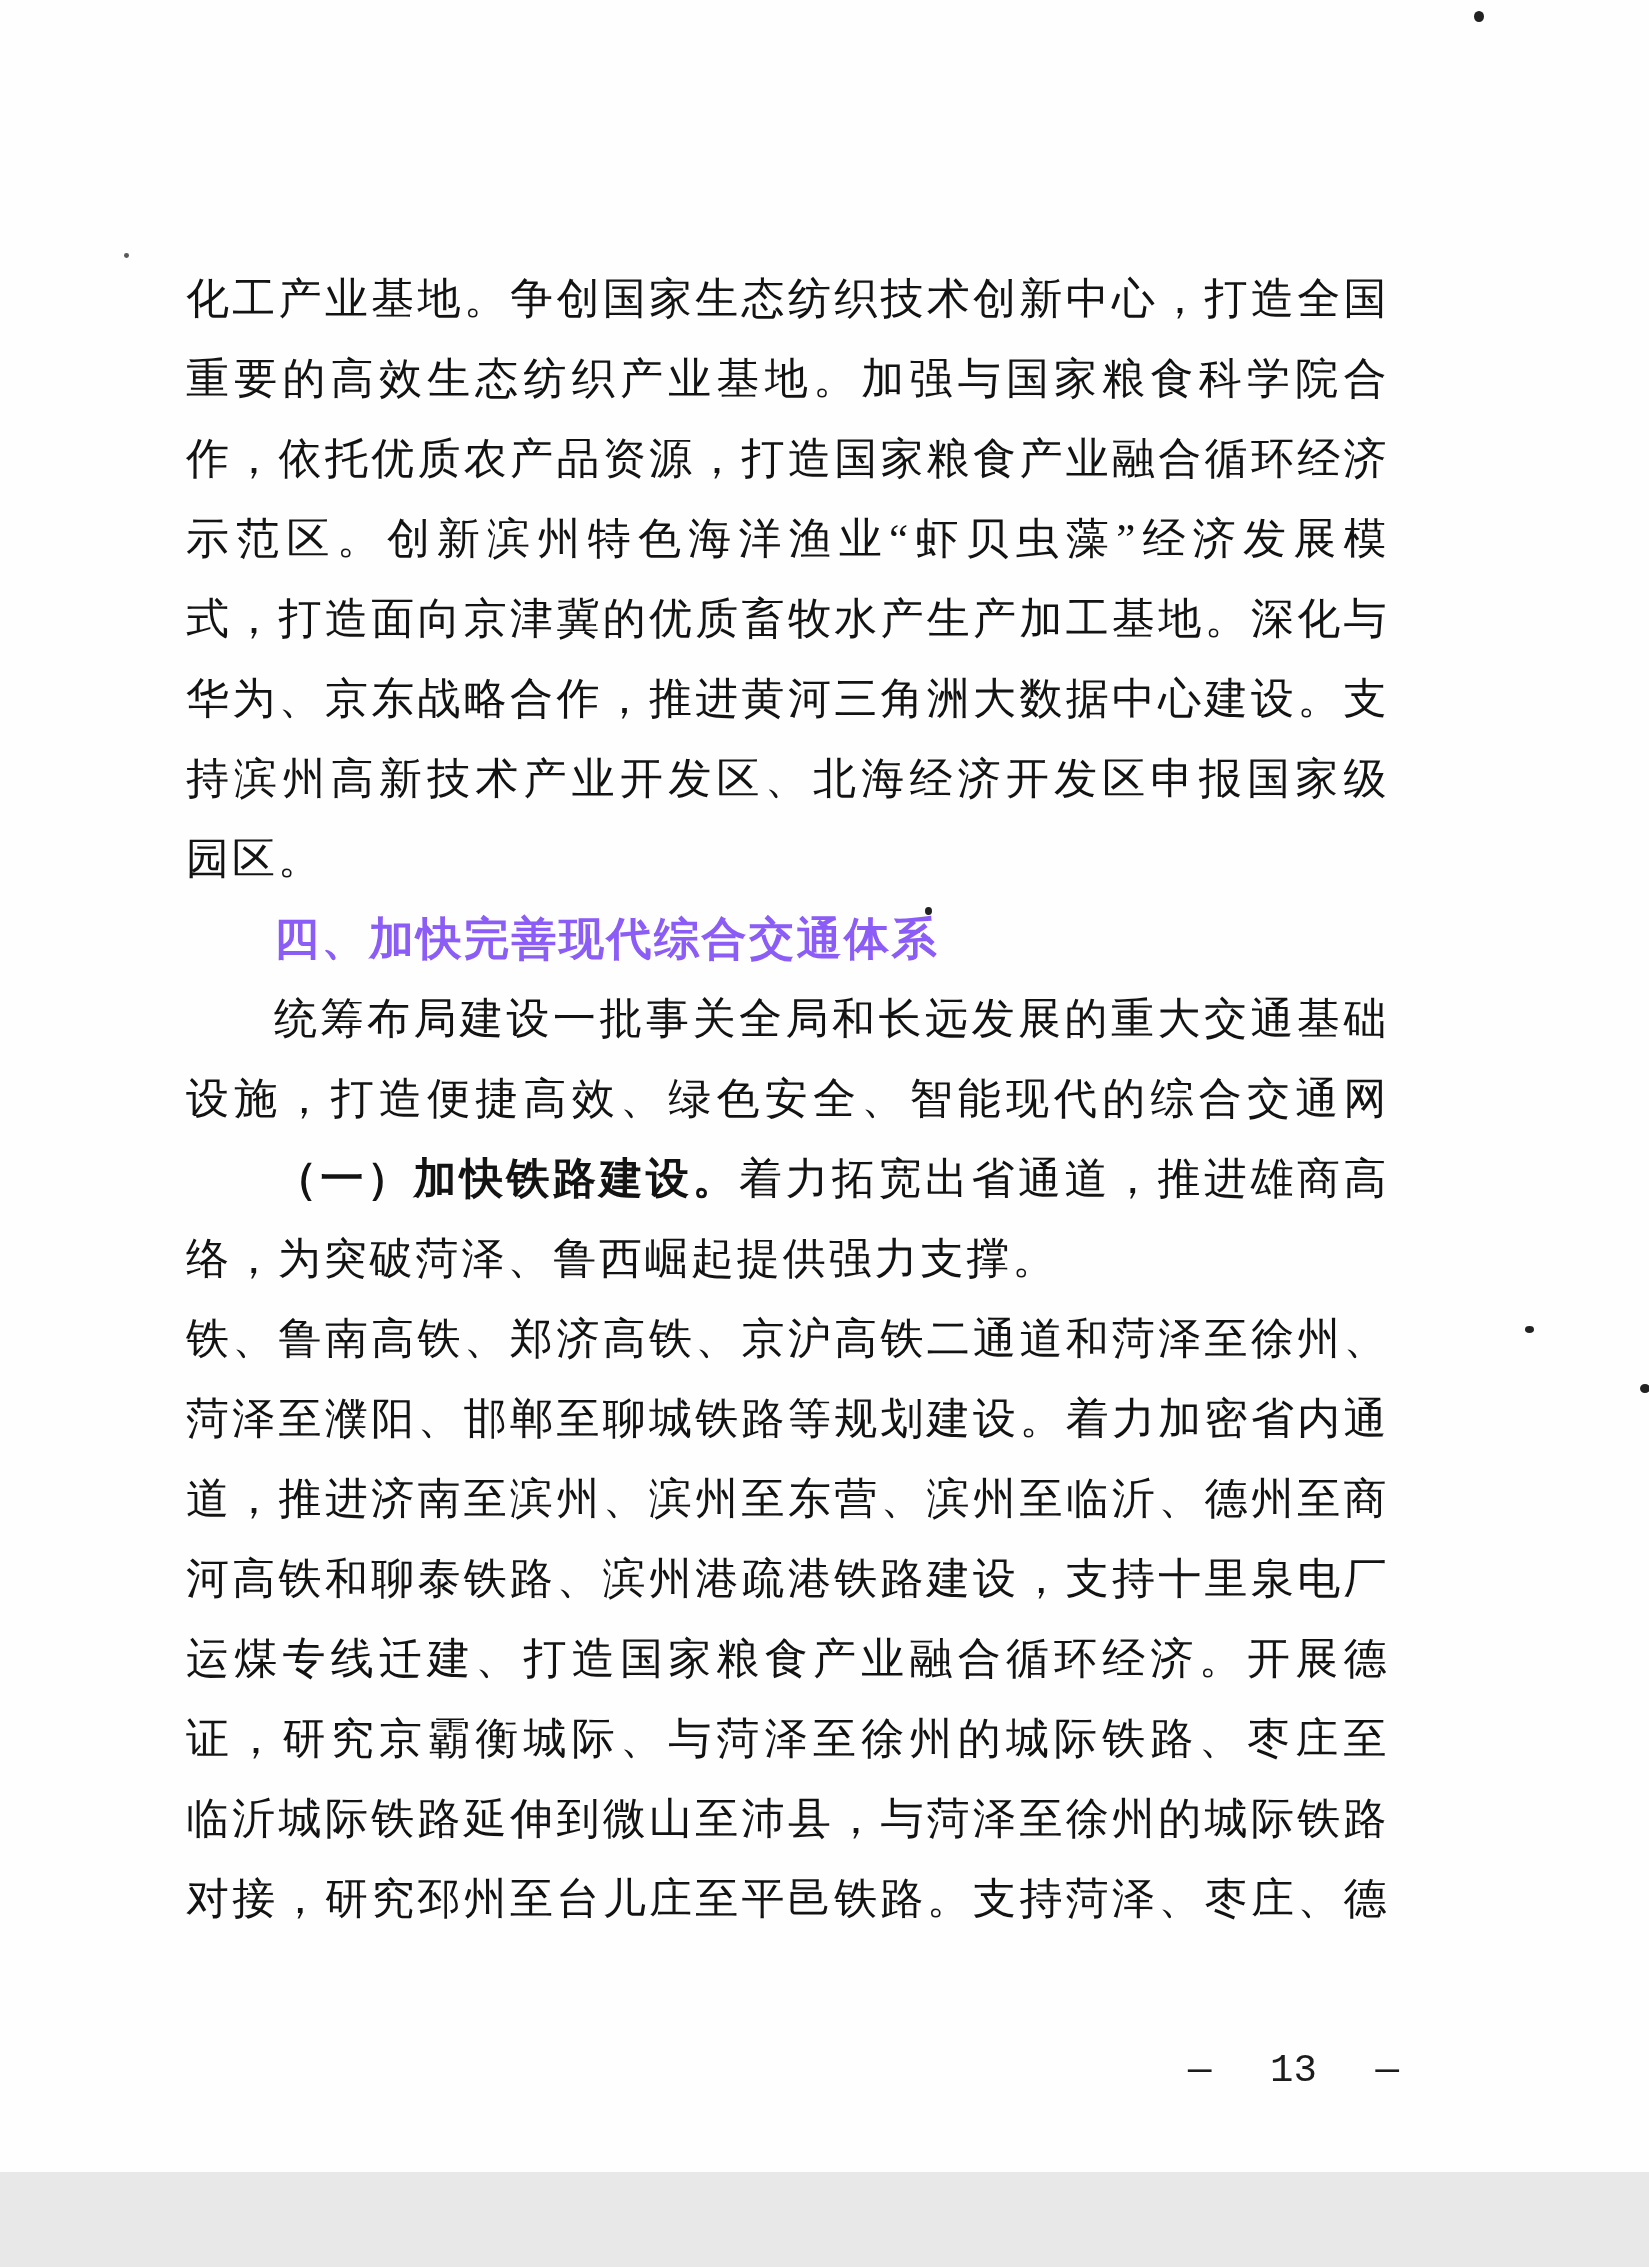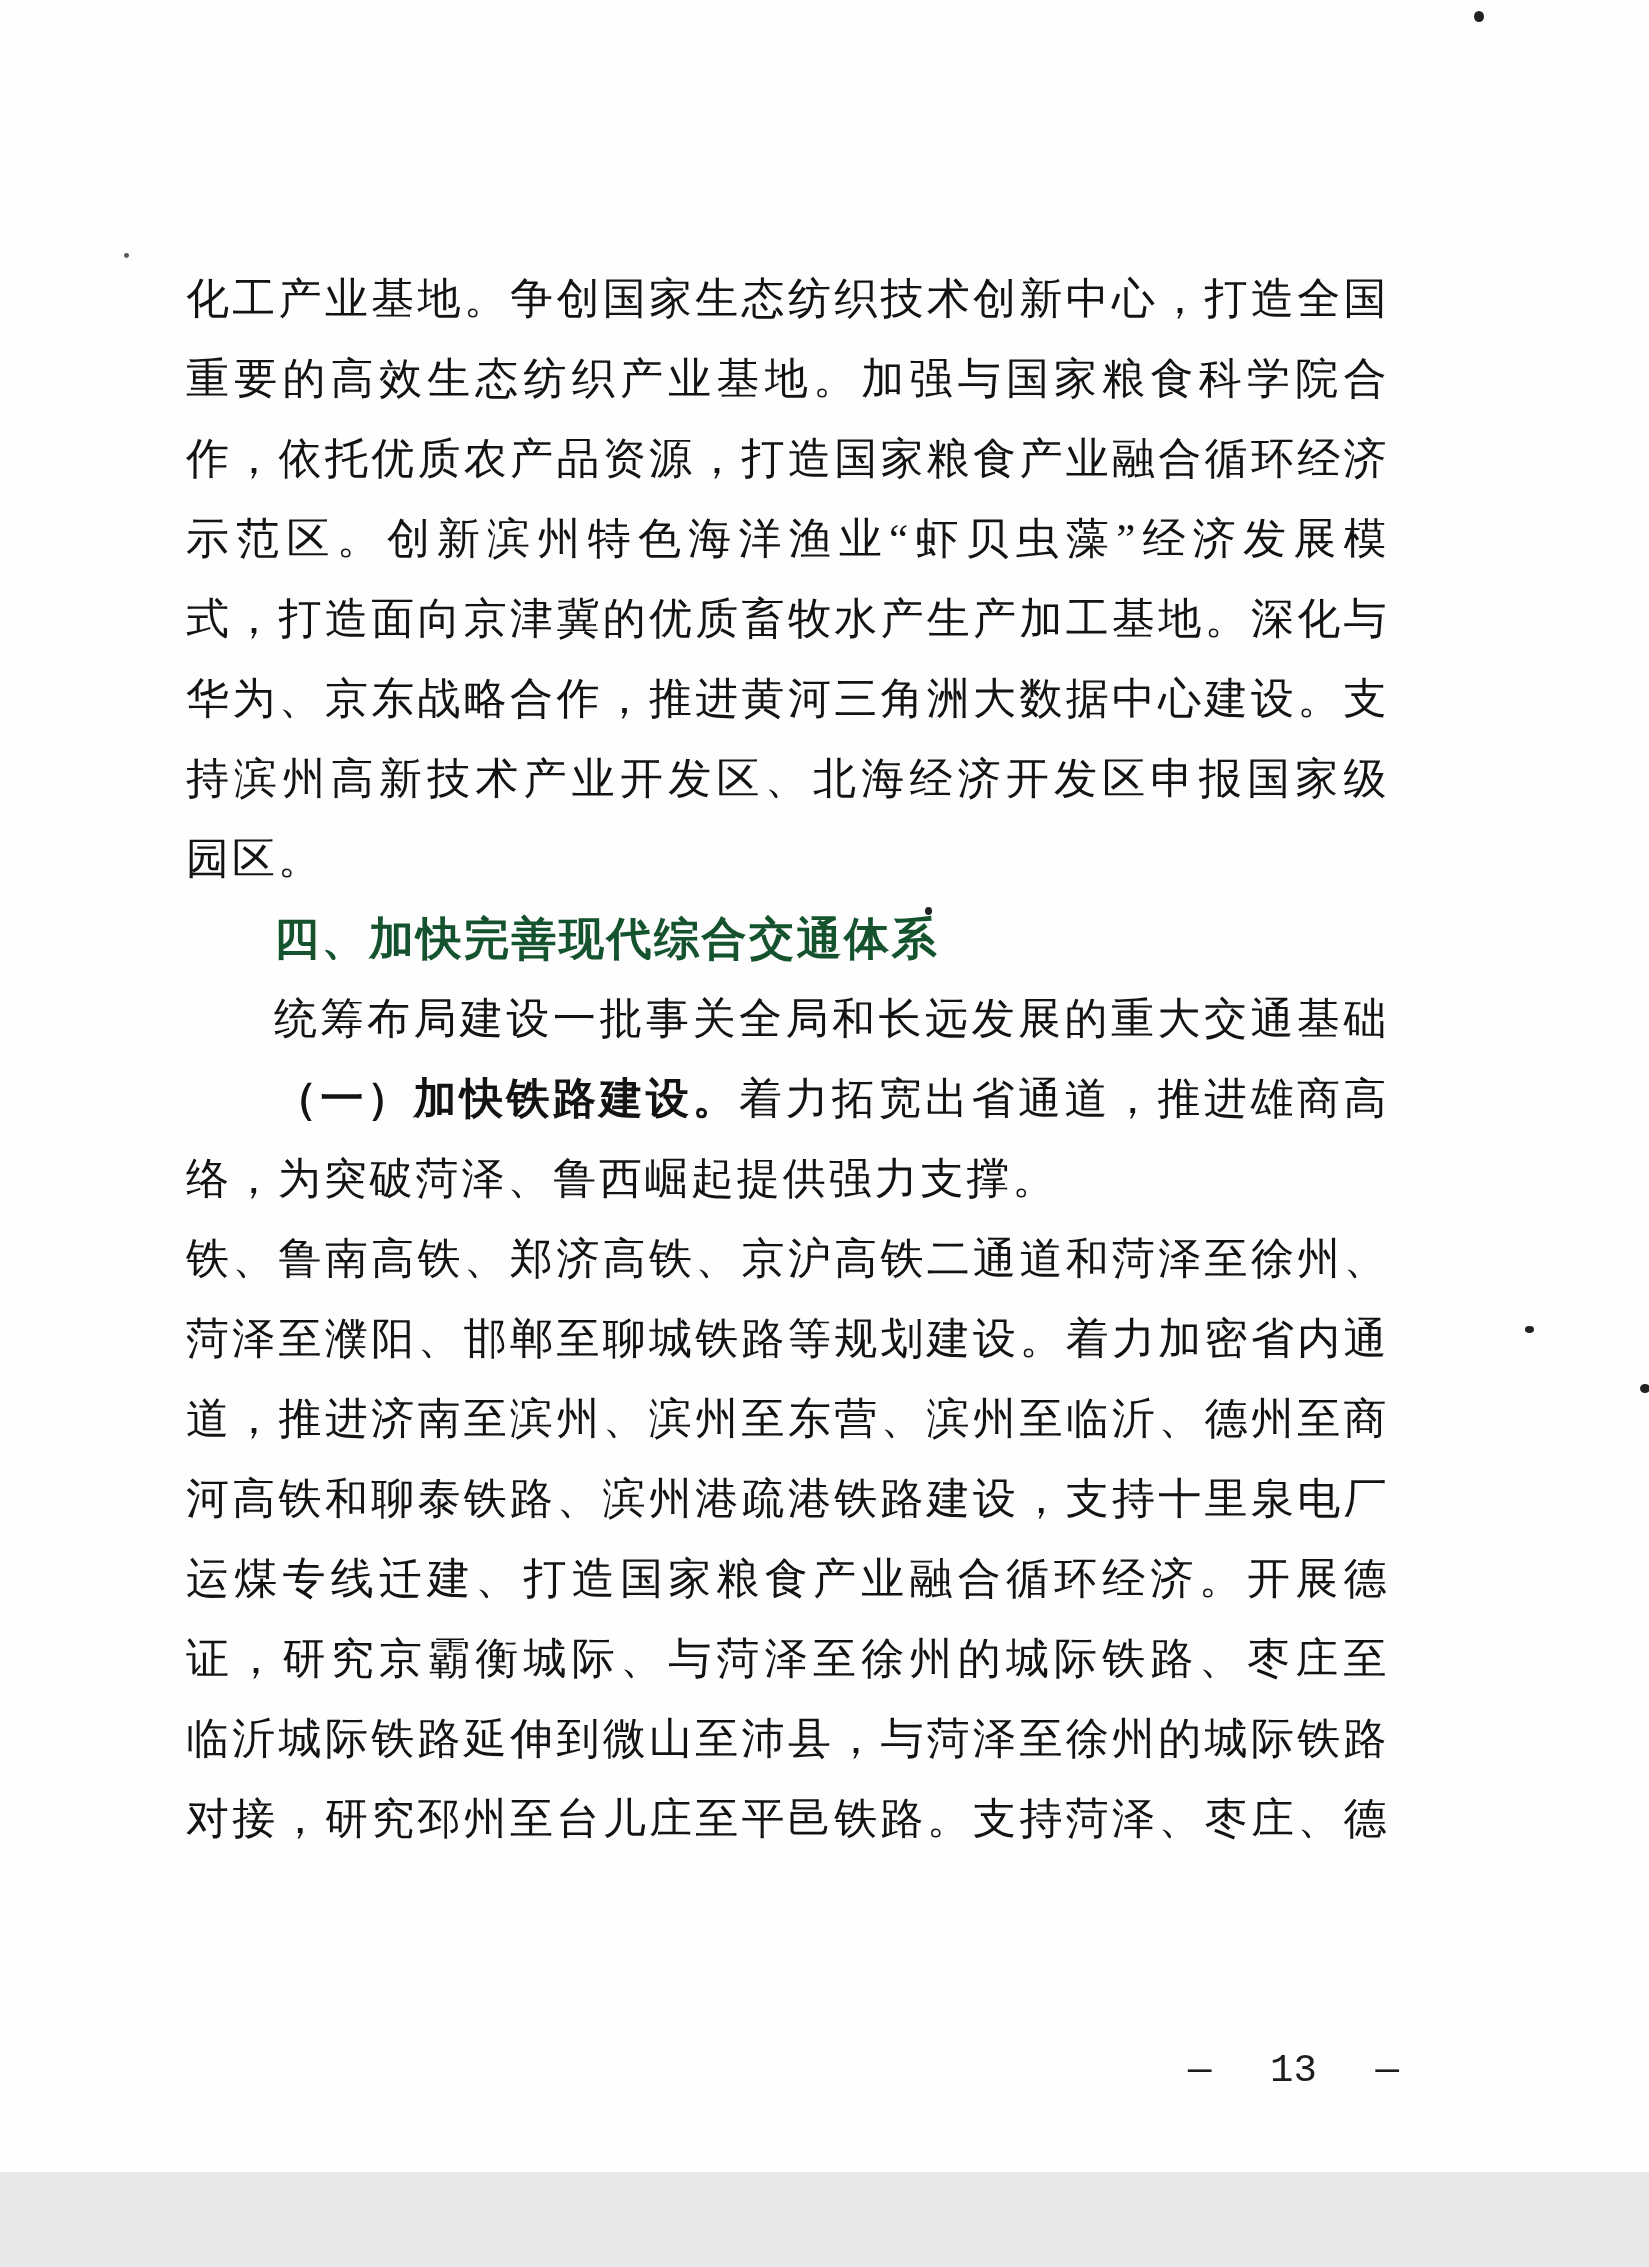--- a/index.html
+++ b/index.html
@@ -32,21 +32,21 @@
     text-align: left;
     text-align-last: left;
     letter-spacing: 2.9px;
   }
   .line.indent { text-indent: 88px; }
   .line.heading {
     font-family: "Liberation Sans", "DejaVu Sans", sans-serif;
     font-weight: 700;
     font-size: 45px;
     letter-spacing: 2.5px;
-    color: #14532d;
+    color: #8b5cf6;
   }
   .bold-prefix { font-weight: 700; }
   .footer {
     position: absolute;
     top: 2047px;
     left: 1188px;
     width: 211px;
     height: 47px;
     display: flex;
     align-items: center;
@@ -75,20 +75,21 @@
       <div class="line">化工产业基地。争创国家生态纺织技术创新中心，打造全国</div>
       <div class="line">重要的高效生态纺织产业基地。加强与国家粮食科学院合</div>
       <div class="line">作，依托优质农产品资源，打造国家粮食产业融合循环经济</div>
       <div class="line">示范区。创新滨州特色海洋渔业“虾贝虫藻”经济发展模</div>
       <div class="line">式，打造面向京津冀的优质畜牧水产生产加工基地。深化与</div>
       <div class="line">华为、京东战略合作，推进黄河三角洲大数据中心建设。支</div>
       <div class="line">持滨州高新技术产业开发区、北海经济开发区申报国家级</div>
       <div class="line no-justify">园区。</div>
       <div class="line indent heading no-justify">四、加快完善现代综合交通体系</div>
       <div class="line indent">统筹布局建设一批事关全局和长远发展的重大交通基础</div>
+      <div class="line">设施，打造便捷高效、绿色安全、智能现代的综合交通网</div>
       <div class="line indent"><span class="bold-prefix">（一）加快铁路建设。</span><span>着力拓宽出省通道，推进雄商高</span></div>
       <div class="line no-justify">络，为突破菏泽、鲁西崛起提供强力支撑。</div>
       <div class="line">铁、鲁南高铁、郑济高铁、京沪高铁二通道和菏泽至徐州、</div>
       <div class="line">菏泽至濮阳、邯郸至聊城铁路等规划建设。着力加密省内通</div>
       <div class="line">道，推进济南至滨州、滨州至东营、滨州至临沂、德州至商</div>
       <div class="line">河高铁和聊泰铁路、滨州港疏港铁路建设，支持十里泉电厂</div>
       <div class="line">运煤专线迁建、打造国家粮食产业融合循环经济。开展德</div>
       <div class="line">证，研究京霸衡城际、与菏泽至徐州的城际铁路、枣庄至</div>
       <div class="line">临沂城际铁路延伸到微山至沛县，与菏泽至徐州的城际铁路</div>
       <div class="line">对接，研究邳州至台儿庄至平邑铁路。支持菏泽、枣庄、德</div>

